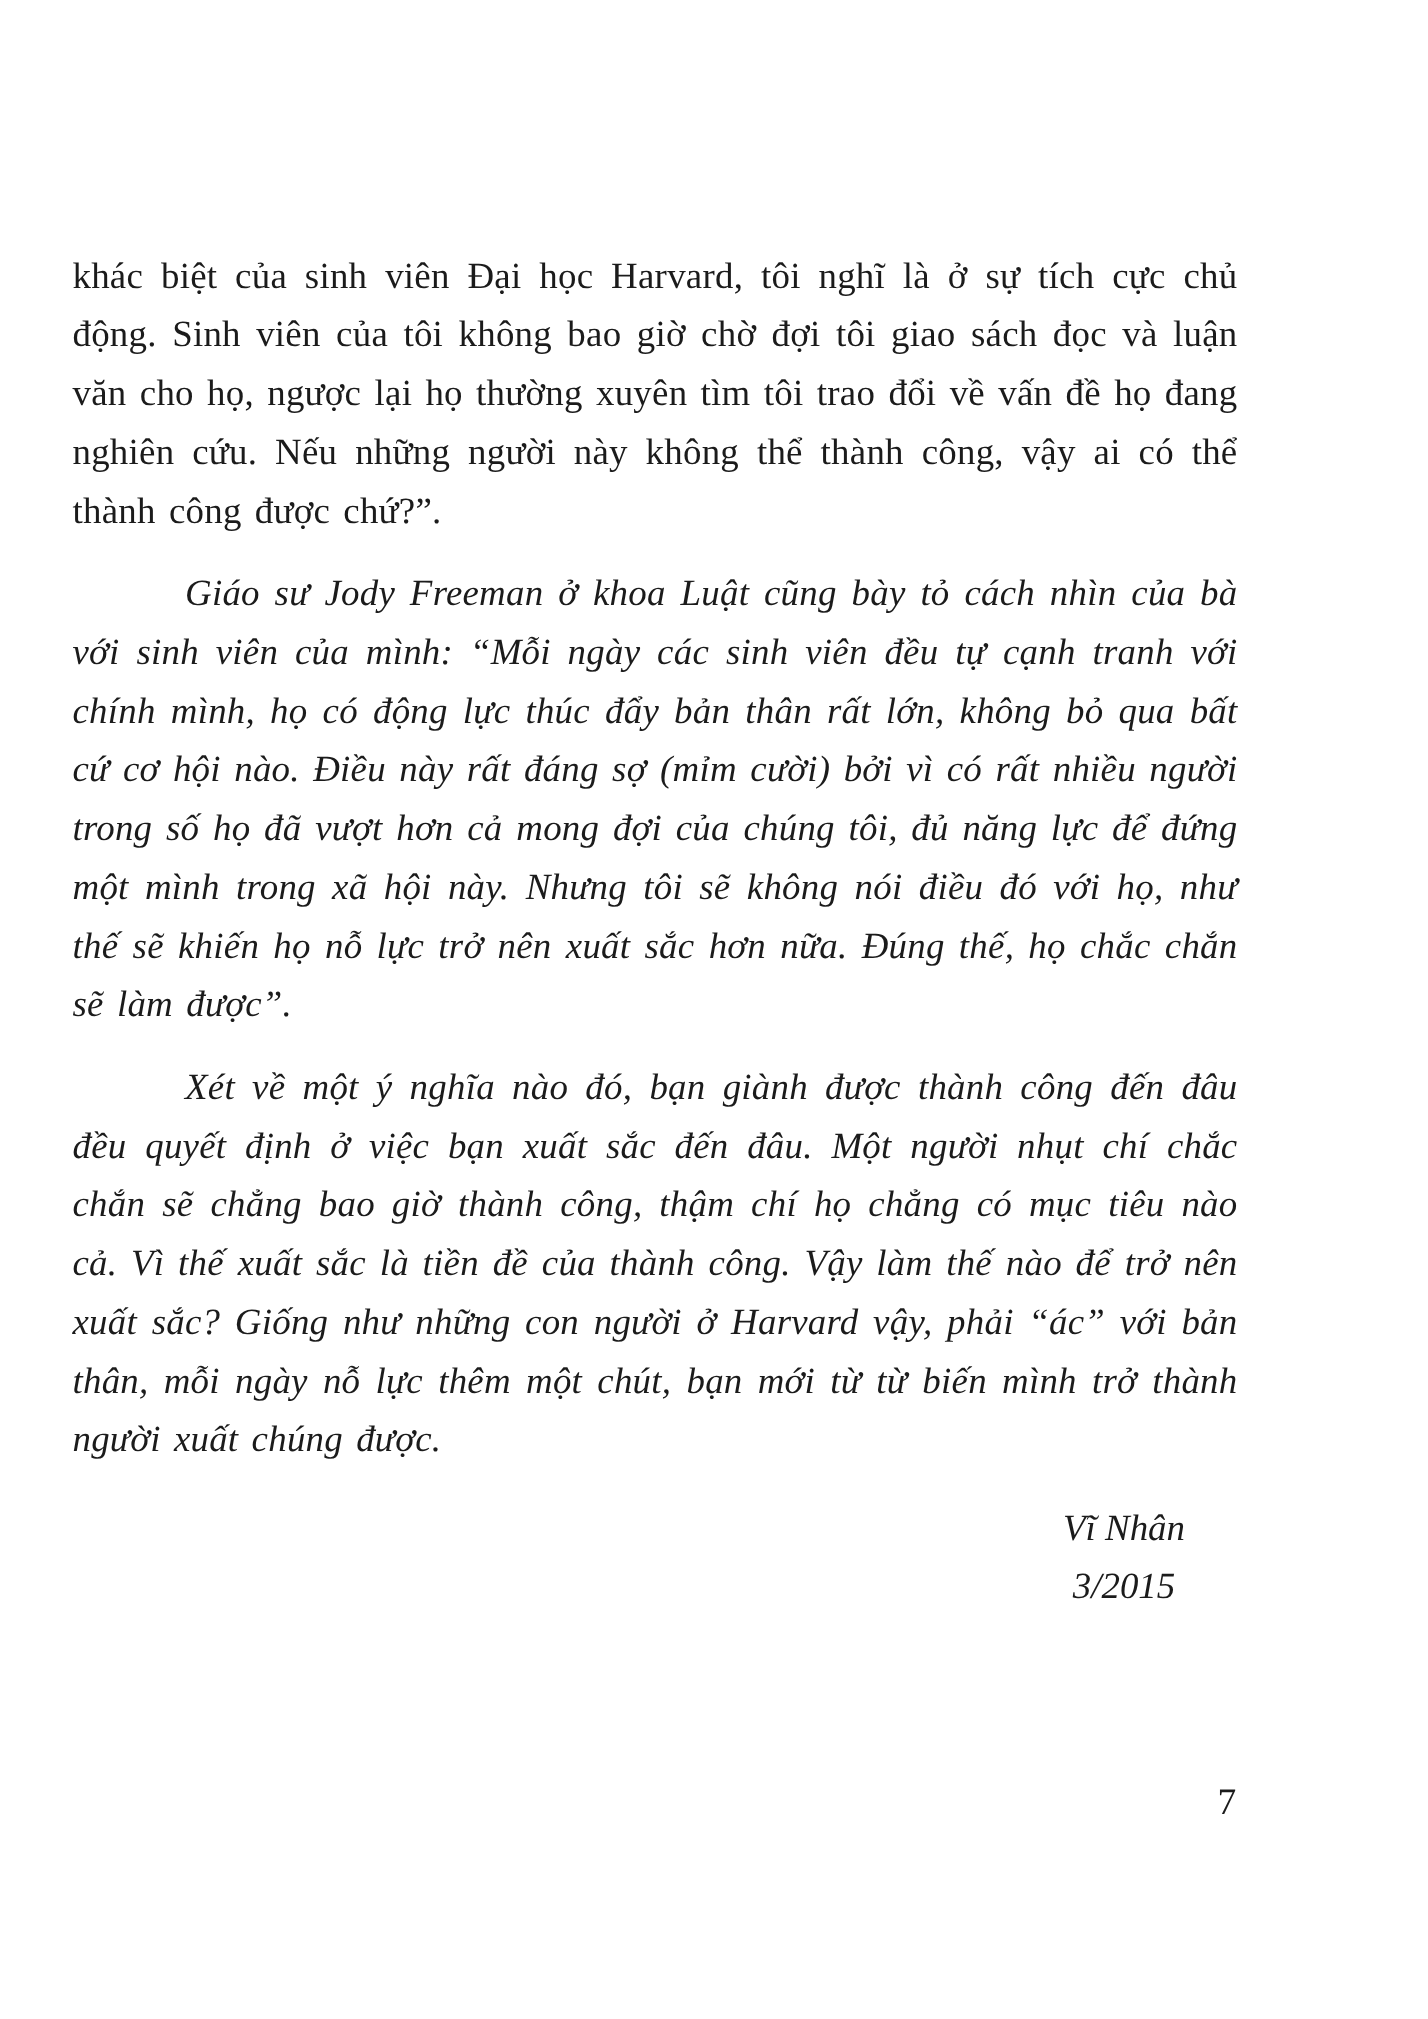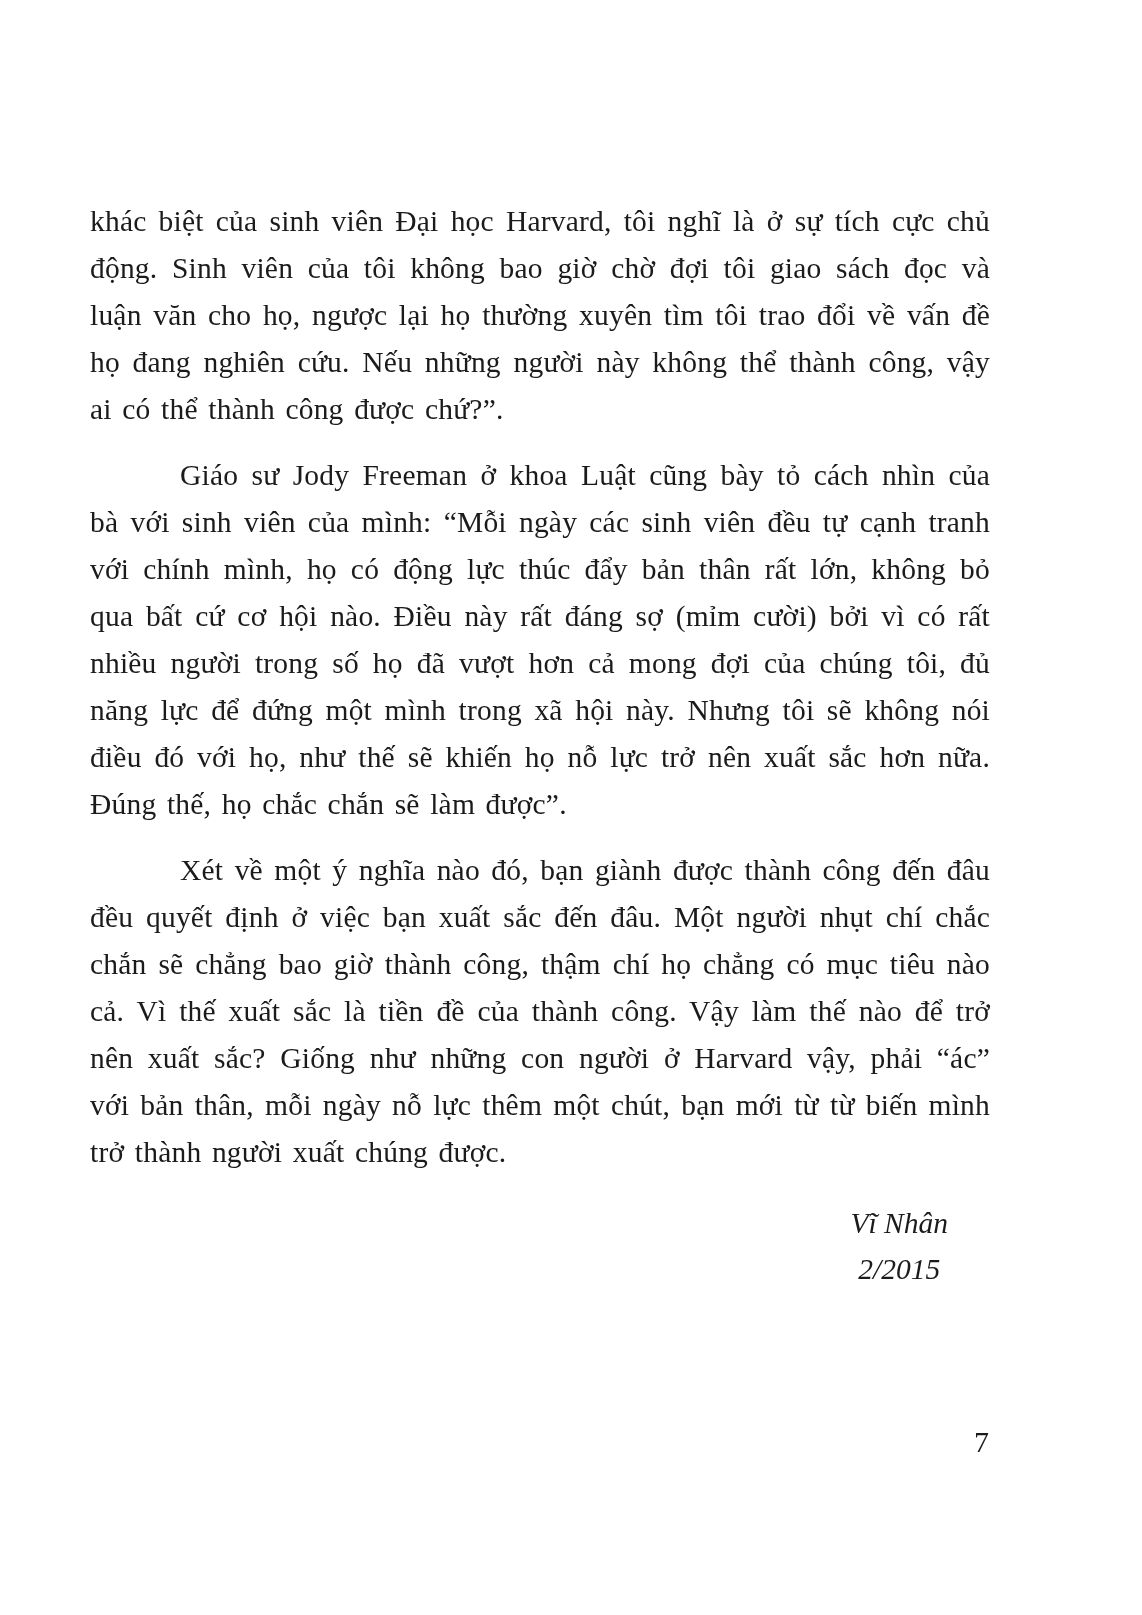--- a/index.html
+++ b/index.html
@@ -12,34 +12,35 @@
     height: 1615px;
     font-family: "Liberation Serif", "DejaVu Serif", serif;
     color: #1b1b1b;
     overflow: hidden;
   }
   .page {
     position: relative;
     box-sizing: border-box;
     width: 1142px;
     height: 1615px;
-    padding: 198px 152px 0 90px;
+    padding: 198px 152px 0 58px;
     background: #ffffff;
   }
   p.para {
     margin: 0 0 19px 0;
     font-size: 29.5px;
     line-height: 47px;
     text-align: justify;
     text-justify: inter-word;
     word-spacing: 3px;
     letter-spacing: 0.2px;
   }
   p.para.indent {
     text-indent: 90px;
+    font-style: italic;
   }
   .signature {
     margin-top: 24px;
     text-align: right;
     padding-right: 42px;
     font-size: 29.5px;
     line-height: 46px;
     font-style: italic;
   }
   .signature-inner {
@@ -62,19 +63,19 @@
 
   <p class="para">khác biệt của sinh viên Đại học Harvard, tôi nghĩ là ở sự tích cực chủ động. Sinh viên của tôi không bao giờ chờ đợi tôi giao sách đọc và luận văn cho họ, ngược lại họ thường xuyên tìm tôi trao đổi về vấn đề họ đang nghiên cứu. Nếu những người này không thể thành công, vậy ai có thể thành công được chứ?”.</p>
 
   <p class="para indent">Giáo sư Jody Freeman ở khoa Luật cũng bày tỏ cách nhìn của bà với sinh viên của mình: “Mỗi ngày các sinh viên đều tự cạnh tranh với chính mình, họ có động lực thúc đẩy bản thân rất lớn, không bỏ qua bất cứ cơ hội nào. Điều này rất đáng sợ (mỉm cười) bởi vì có rất nhiều người trong số họ đã vượt hơn cả mong đợi của chúng tôi, đủ năng lực để đứng một mình trong xã hội này. Nhưng tôi sẽ không nói điều đó với họ, như thế sẽ khiến họ nỗ lực trở nên xuất sắc hơn nữa. Đúng thế, họ chắc chắn sẽ làm được”.</p>
 
   <p class="para indent">Xét về một ý nghĩa nào đó, bạn giành được thành công đến đâu đều quyết định ở việc bạn xuất sắc đến đâu. Một người nhụt chí chắc chắn sẽ chẳng bao giờ thành công, thậm chí họ chẳng có mục tiêu nào cả. Vì thế xuất sắc là tiền đề của thành công. Vậy làm thế nào để trở nên xuất sắc? Giống như những con người ở Harvard vậy, phải “ác” với bản thân, mỗi ngày nỗ lực thêm một chút, bạn mới từ từ biến mình trở thành người xuất chúng được.</p>
 
   <div class="signature">
     <span class="signature-inner">
       <span>Vĩ Nhân</span><br>
-      <span>2/2015</span>
+      <span>3/2015</span>
     </span>
   </div>
 
   <div class="page-number">7</div>
 
 </div>
 
 </body></html>

